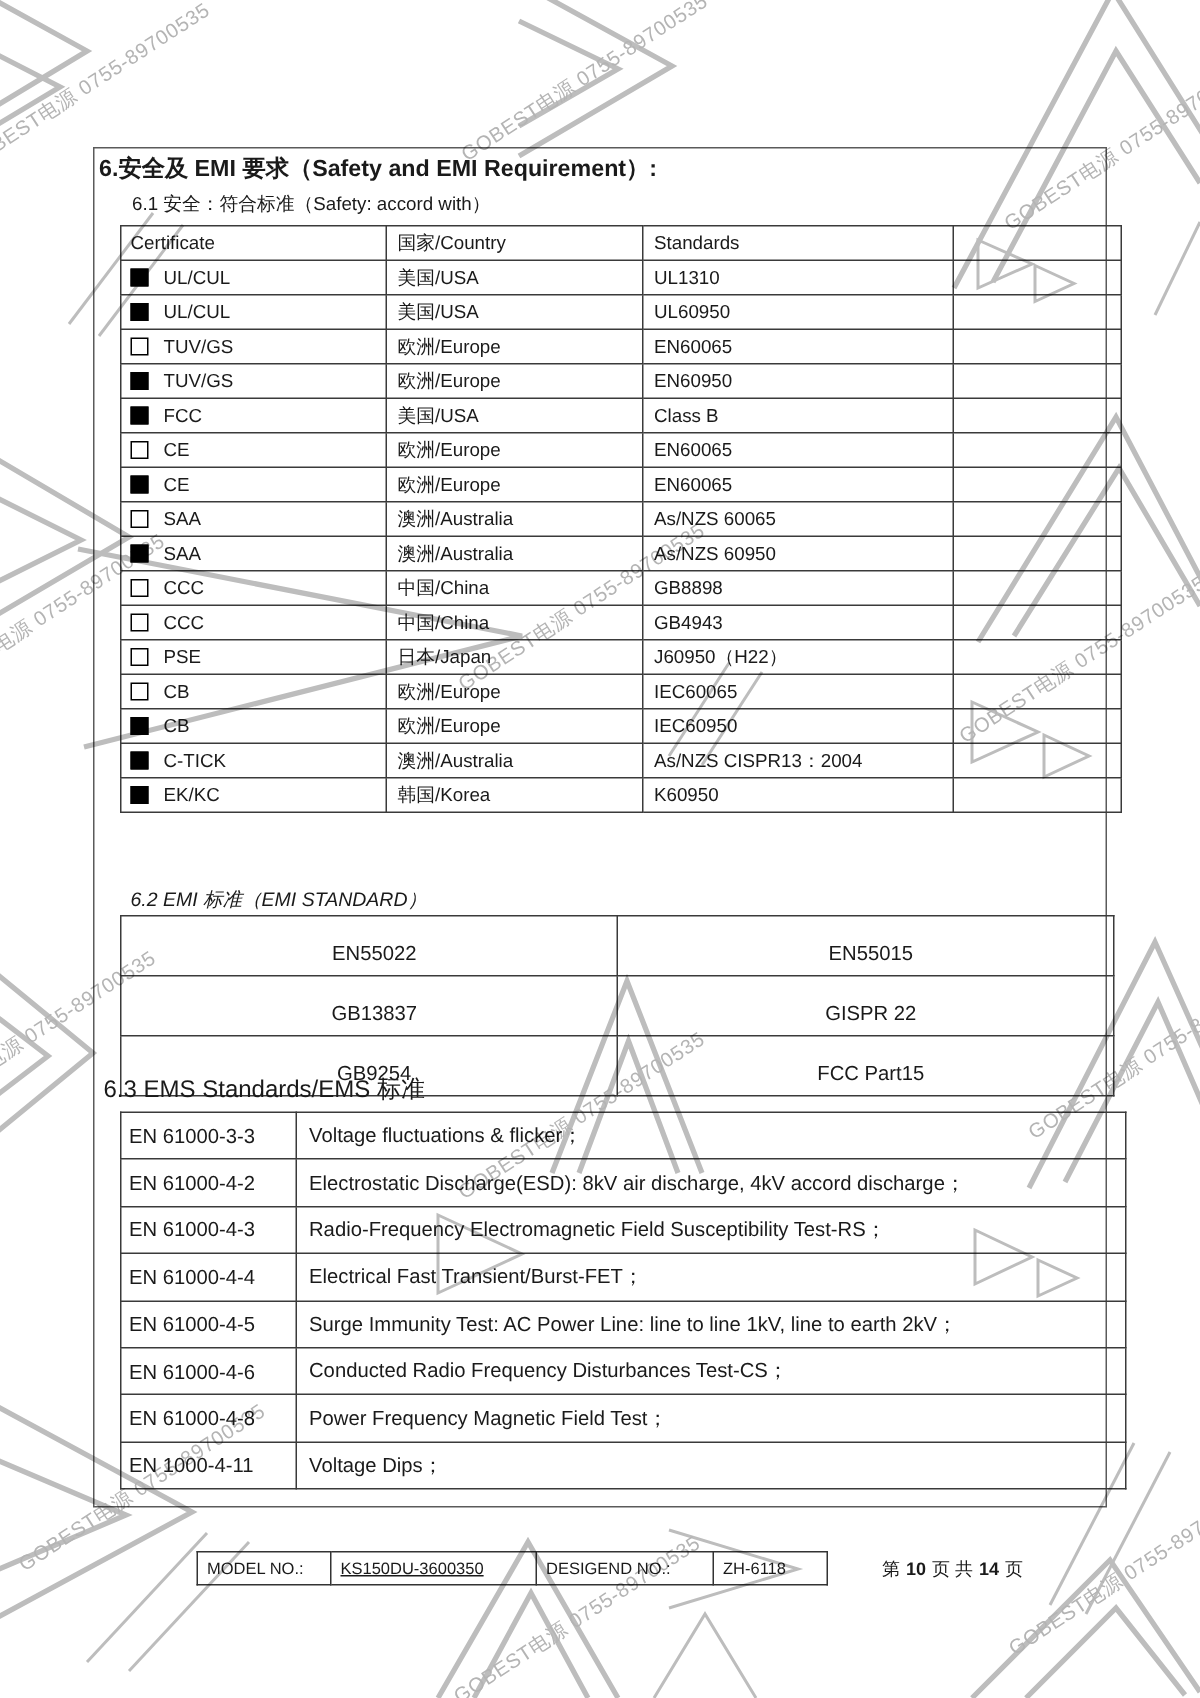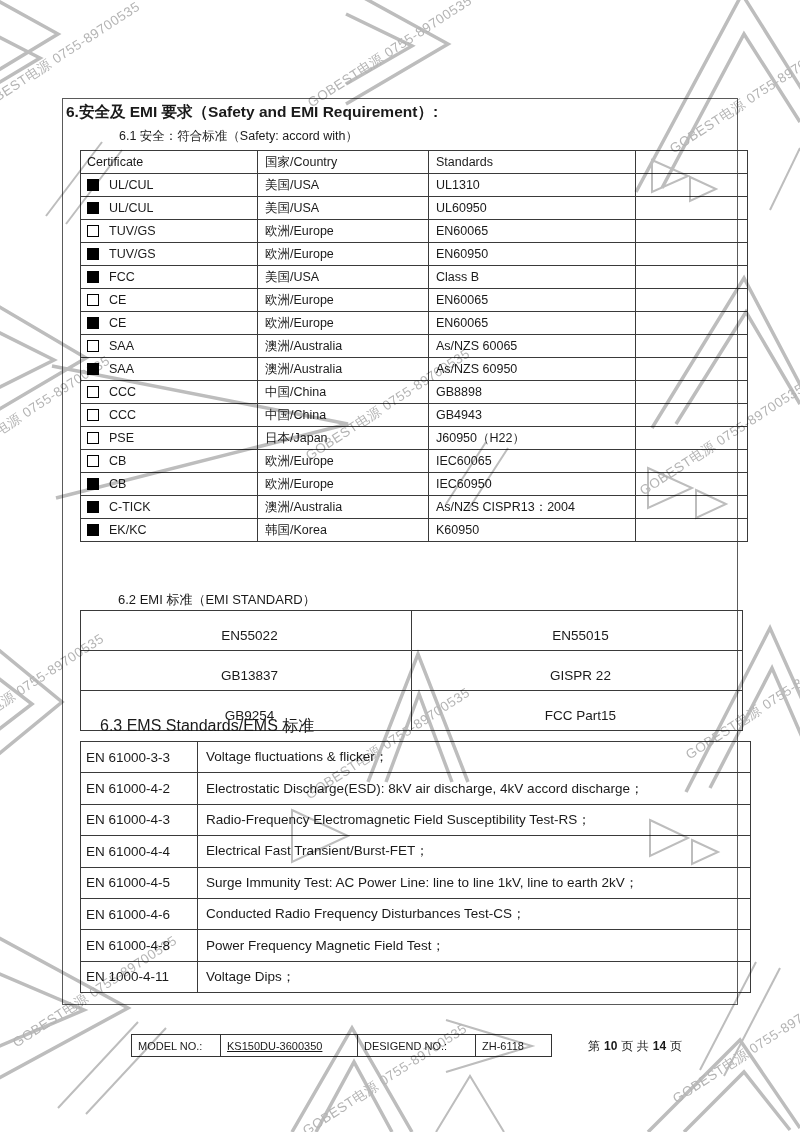--- a/index.html
+++ b/index.html
@@ -13,23 +13,23 @@
            transform:translate(-50%,-50%) rotate(-33deg);}
   .wm-svg{position:absolute;left:0;top:0;}
   .wm-svg path{fill:none;stroke:#bdbdbd;}
   .wm-svg .big{stroke-width:3.5px;}
   .wm-svg .sm{stroke-width:2px;}
 
   
   .content-box{position:absolute;left:62px;top:98px;width:676px;height:907px;
                border:1px solid #5a5a5a;box-sizing:border-box;}
   .doc-title{position:absolute;left:66px;top:102px;font-size:15.5px;font-weight:bold;}
-  .sec-heading{position:absolute;font-size:12.5px;margin-left:31px;}
+  .sec-heading{position:absolute;font-size:12.5px;}
   #h61{left:88px;top:128px;}
-  #h62{left:87px;top:591px;font-size:13px;}
+  #h62{left:87px;top:591px;font-size:13px;font-style:italic;}
   #h63{left:69px;top:716px;font-size:16px;}
 
   table{border-collapse:collapse;position:absolute;table-layout:fixed;}
   td,th{border:1px solid #3a3a3a;padding:0;font-weight:normal;text-align:left;
         overflow:hidden;white-space:nowrap;}
 
   
   #safety-table{left:80px;top:150px;width:643px;font-size:12.5px;}
   #safety-table td,#safety-table th{height:22px;}
   #safety-table .c1{width:170px;padding-left:6px;}

